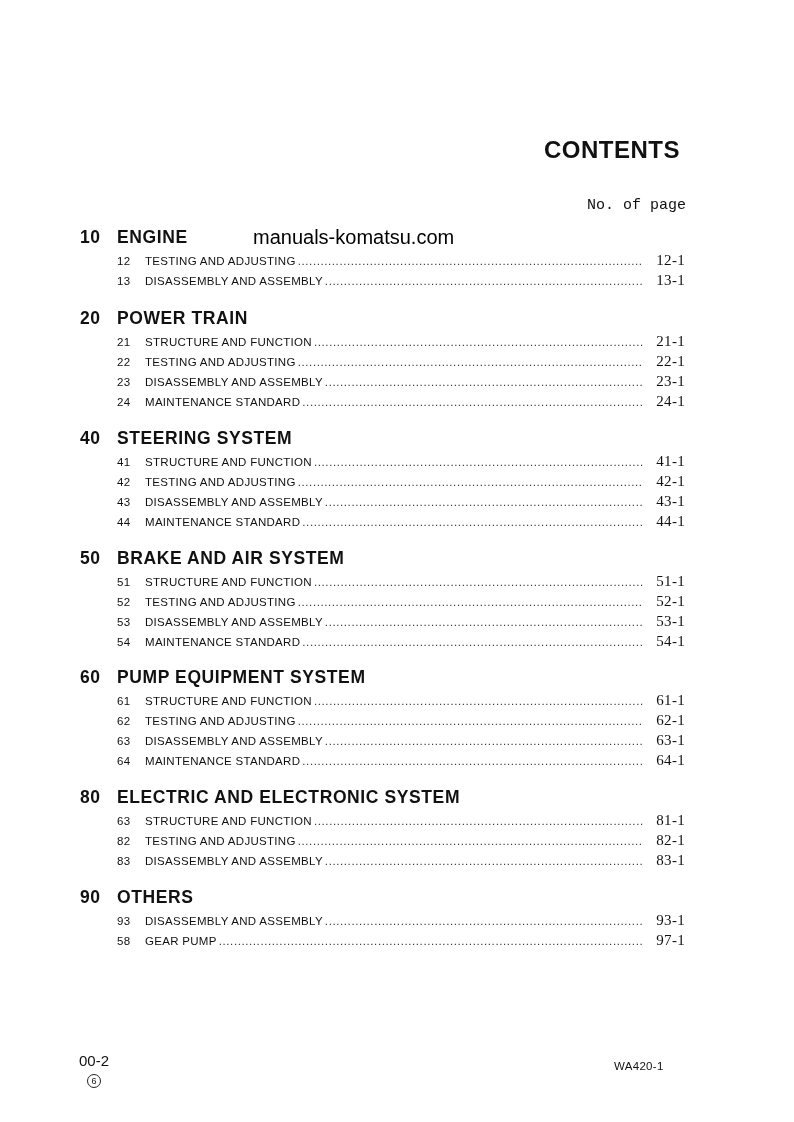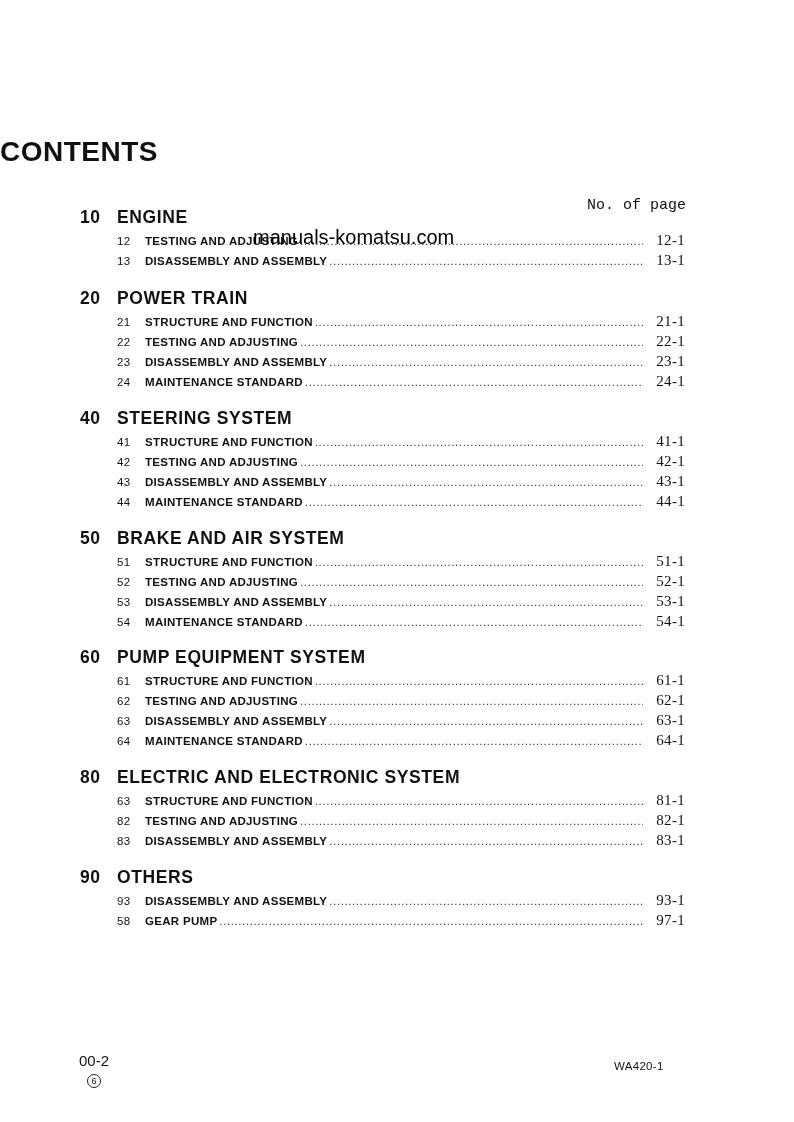--- a/index.html
+++ b/index.html
@@ -1,28 +1,28 @@
 <!DOCTYPE html>
 <html><head>
   <meta charset="utf-8">
   <style>
     html, body { margin: 0; padding: 0; background: #ffffff; }
     body { width: 794px; height: 1122px; position: relative; overflow: hidden;
            font-family: "Liberation Sans", sans-serif; color: #111; }
-    .title { position: absolute; left: 0; width: 680px; top: 136px; text-align: left;
-             font-size: 28px; font-weight: bold; letter-spacing: 0.5px; }
+    .title { position: absolute; left: 0; width: 680px; top: 136px; text-align: right;
+             font-size: 24px; font-weight: bold; letter-spacing: 0.5px; }
     .nop { position: absolute; right: 108px; top: 197px; font-size: 15px; font-family: Liberation Mono, monospace; }
     .watermark { position: absolute; left: 253px; top: 226px; font-size: 20px; color: #000000; }
-    .section { position: absolute; left: 80px; width: 605px; }
+    .section { position: absolute; left: 80px; width: 605px; margin-top: 20px; }
     .sec-head { display: flex; font-size: 17.5px; font-weight: bold; letter-spacing: 0.6px; height: 22px; align-items: flex-end; }
     .sec-num { width: 37px; }
     .entries { margin-top: 2px; }
     .entry { display: flex; align-items: baseline; font-size: 11.5px; height: 20px; line-height: 20px; margin-left: 37px; letter-spacing: 0.3px; }
     .entry-num { width: 28px; }
-    .entry-label { white-space: nowrap; font-weight: bold; }
+    .entry-label { white-space: nowrap; }
     .dots { flex: 1; overflow: hidden; white-space: nowrap; color: #333; margin: 0 4px 0 2px; }
     .dots::after { content: ". . . . . . . . . . . . . . . . . . . . . . . . . . . . . . . . . . . . . . . . . . . . . . . . . . . . . . . . . . . . . . . . . . . . . . . . . . . . . . . . . . . . . . . . . . . . . . . . . . . . . . . . . . . . . . . . . . . . . . . . . . . . . . . . . . . . ."; letter-spacing: -1.3px; }
     .entry-page { width: 38px; text-align: right; font-size: 15px; font-family: Liberation Serif, serif; }
     .footer-left { position: absolute; left: 79px; top: 1052px; font-size: 15px; }
     .rev { position: absolute; left: 87px; top: 1074px; font-size: 12px; width: 12px; height: 12px;
            border: 1px solid #222; border-radius: 50%; text-align: center; line-height: 12px; font-size: 9px; }
     .footer-right { position: absolute; left: 614px; top: 1060px; font-size: 11.5px; letter-spacing: 0.3px; }
   </style>
 </head>
 <body>

